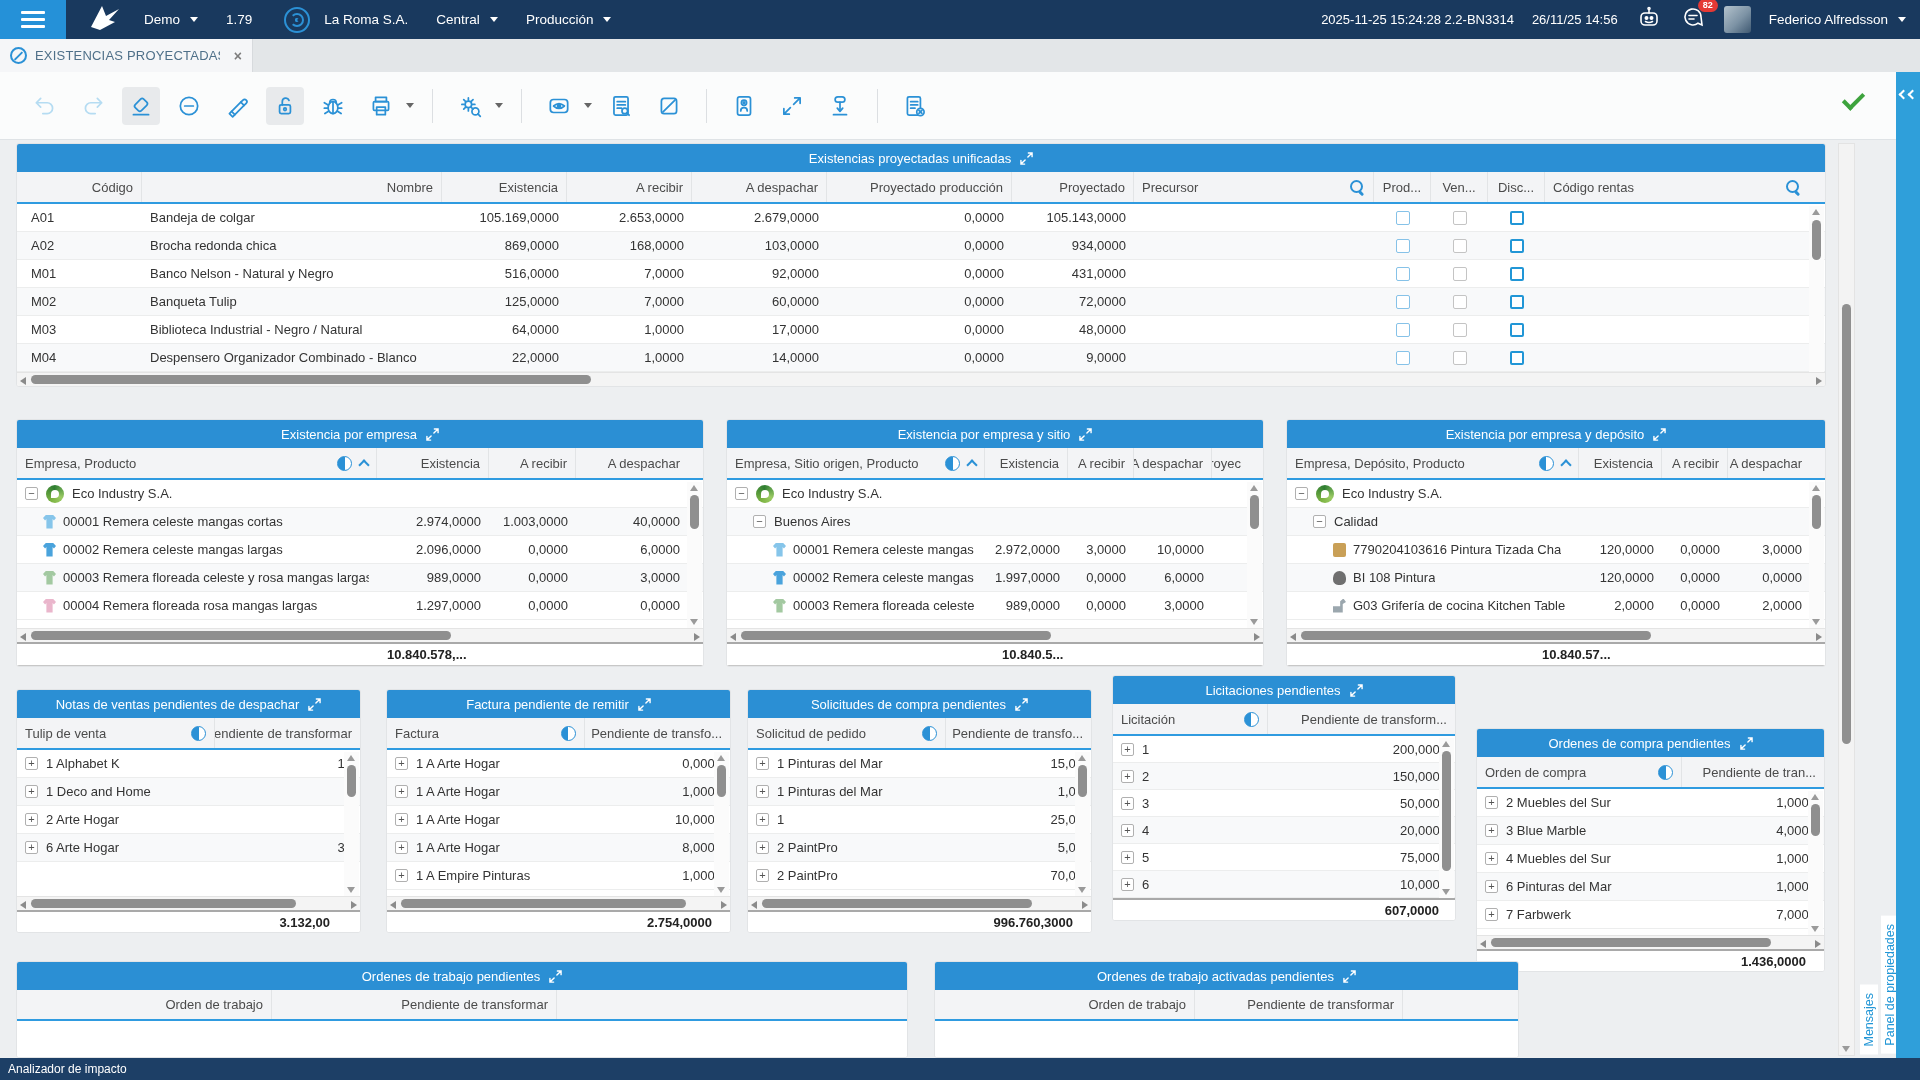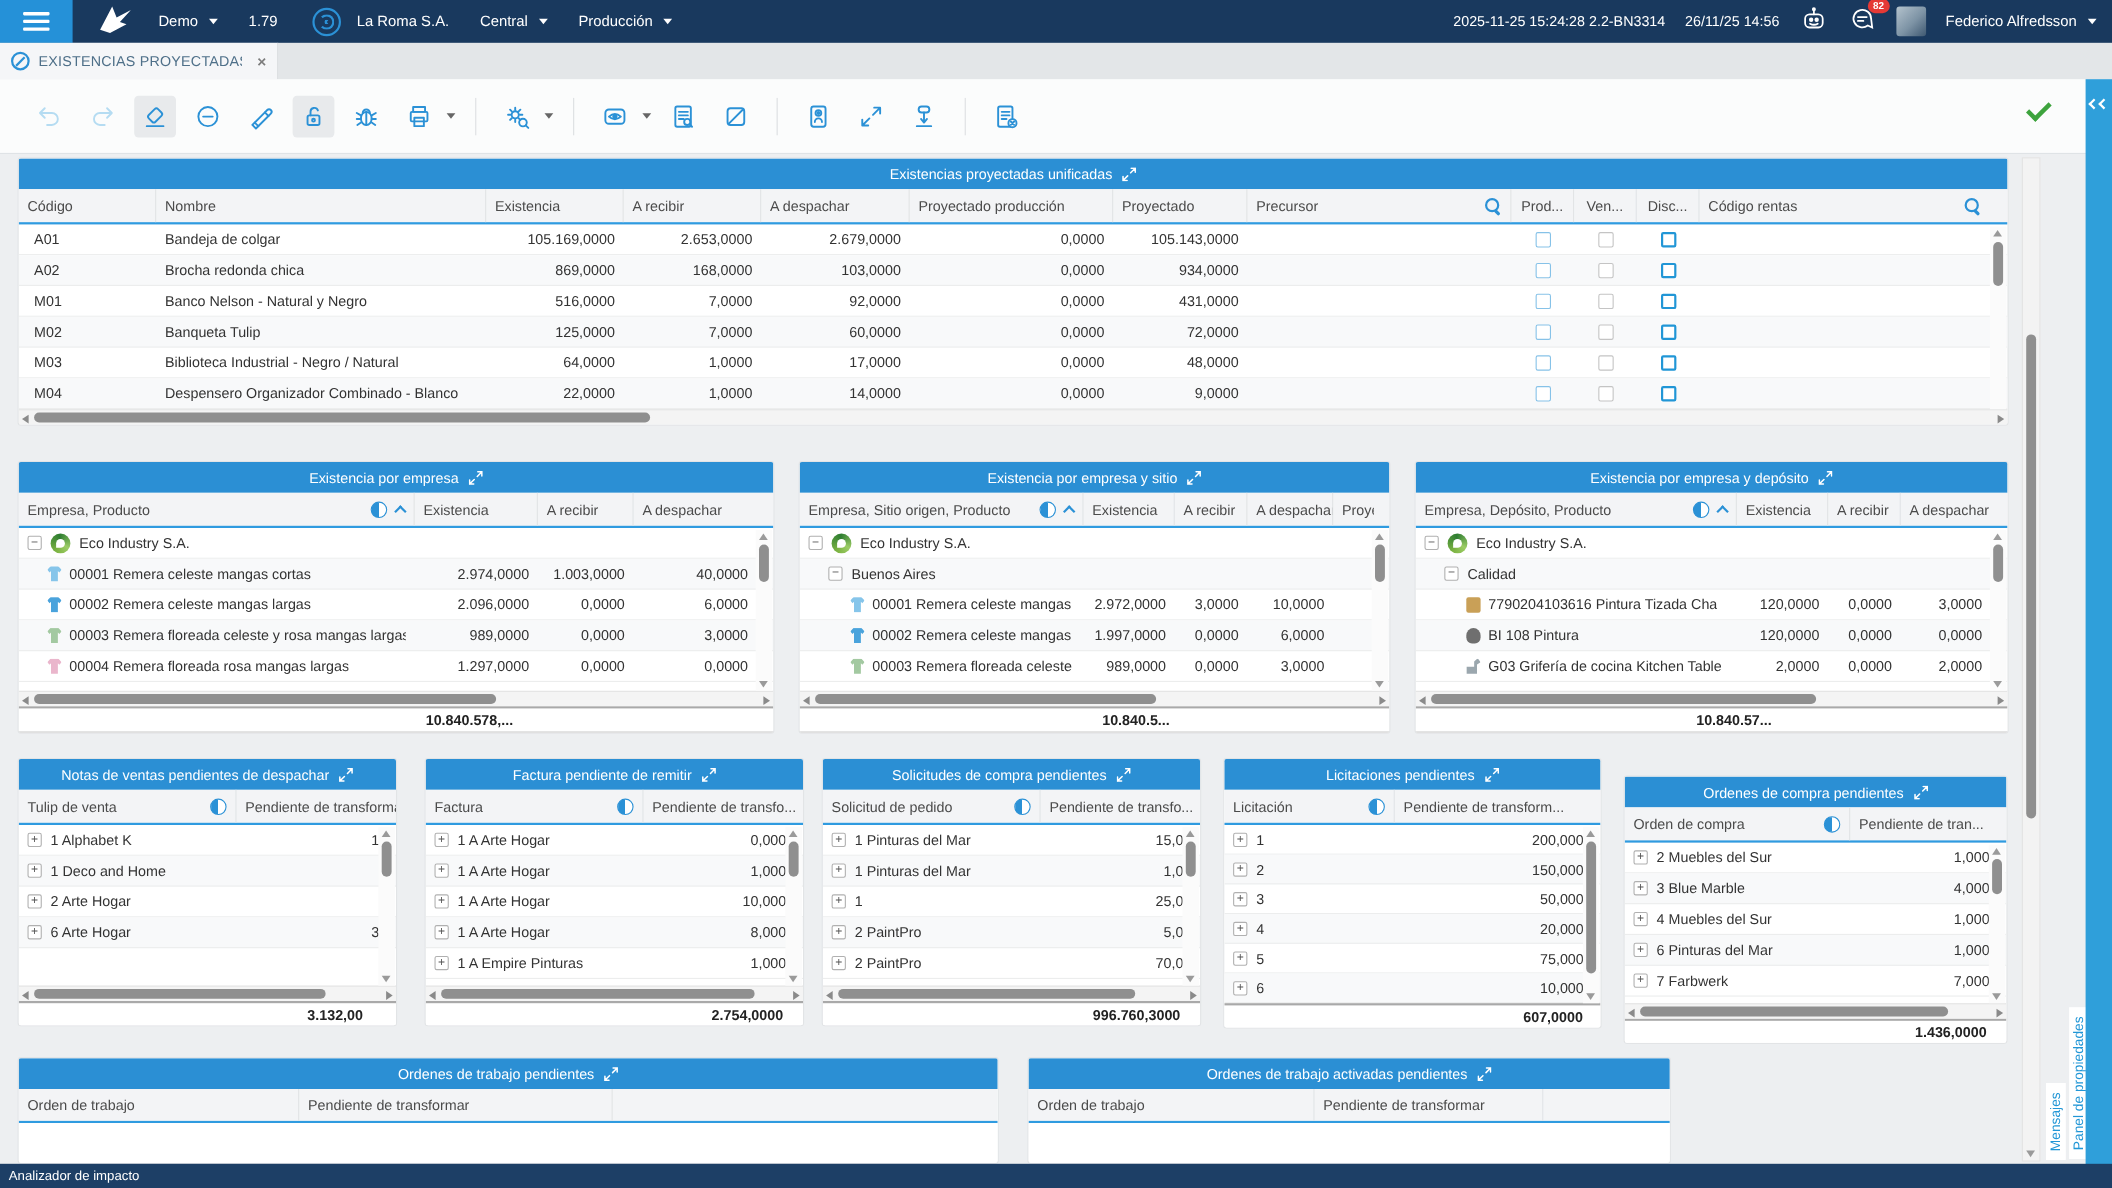--- a/index.html
+++ b/index.html
@@ -59,21 +59,21 @@
 
   
   .panel { position:absolute; background:#fff; border:1px solid #e2e4e6; border-radius:3px; overflow:hidden; }
   .ptitle { height:28px; background:#2b8fd4; color:#fff; display:flex; align-items:center; justify-content:center;
             gap:9px; font-size:13px; }
   .exp-ic { display:inline-flex; cursor:pointer; }
   .exp-ic svg { stroke:#fff; fill:none; stroke-width:1.5; stroke-linecap:round; }
   .ghead { display:flex; height:32px; background:#f3f4f6; border-bottom:2px solid #2f9be0;
            color:#4b4b4b; }
   .th { display:flex; align-items:center; padding:0 8px; border-right:1px solid #e2e4e6;
-        overflow:hidden; white-space:nowrap; cursor:pointer; }
+        overflow:hidden; white-space:nowrap; cursor:pointer;justify-content:flex-end; }
   .th.last { border-right:none; }
   .th .sp { flex:1; }
   .grow { display:flex; height:28px; border-bottom:1px solid #eceded; align-items:center; cursor:pointer; }
   .grow:nth-child(even) { background:#f8f9fa; }
   .gcell { padding:0 8px; overflow:hidden; white-space:nowrap; height:100%; display:flex; align-items:center; }
   .gcell.num { justify-content:flex-end; }
   .contrast { width:15px; height:15px; border:1.5px solid #2b91d6; border-radius:50%;
               background:linear-gradient(90deg,#2b91d6 0 50%,#ffffff 50% 100%); flex:none; cursor:pointer; }
   .sortup { width:8px; height:8px; border-left:2px solid #2b91d6; border-top:2px solid #2b91d6;
             transform:rotate(45deg); margin-left:8px; margin-top:4px; flex:none; cursor:pointer; }
@@ -1016,21 +1016,21 @@
     <div class="tfoot">
         <span style="margin-left:auto;padding-right:18px;">996.760,3000</span>
       </div>
     <div class="vscroll" style="right:1px;top:62px;height:144px;">
         <span class="varrow u"></span>
         <span class="vthumb" style="top:13px;height:32px;"></span>
         <span class="varrow d"></span>
       </div>
   </div>
 
-  <div class="panel pp p-lic" style="left:1112px;top:689px;width:344px;height:246px">
+  <div class="panel pp p-lic" style="left:1112px;top:675px;width:344px;height:246px">
     <div class="ptitle">
         <span>Licitaciones pendientes</span>
         <span class="exp-ic">
           <svg width="13" height="13" viewBox="0 0 14 14">
             <path d="M9 1 H13 V5 M13 1 L8.5 5.5 M5 13 H1 V9 M1 13 L5.5 8.5"></path>
           </svg>
         </span>
       </div>
     <div class="ghead">
       <div class="th c1">
@@ -1090,21 +1090,21 @@
     <div class="tfoot">
         <span style="margin-left:auto;padding-right:16px;">607,0000</span>
       </div>
     <div class="vscroll" style="right:1px;top:62px;height:160px;">
         <span class="varrow u"></span>
         <span class="vthumb" style="top:13px;height:120px;"></span>
         <span class="varrow d"></span>
       </div>
   </div>
 
-  <div class="panel pp p-oc" style="left:1476px;top:705px;width:349px;height:244px">
+  <div class="panel pp p-oc" style="left:1476px;top:728px;width:349px;height:244px">
     <div class="ptitle">
         <span>Ordenes de compra pendientes</span>
         <span class="exp-ic">
           <svg width="13" height="13" viewBox="0 0 14 14">
             <path d="M9 1 H13 V5 M13 1 L8.5 5.5 M5 13 H1 V9 M1 13 L5.5 8.5"></path>
           </svg>
         </span>
       </div>
     <div class="ghead">
       <div class="th c1">

